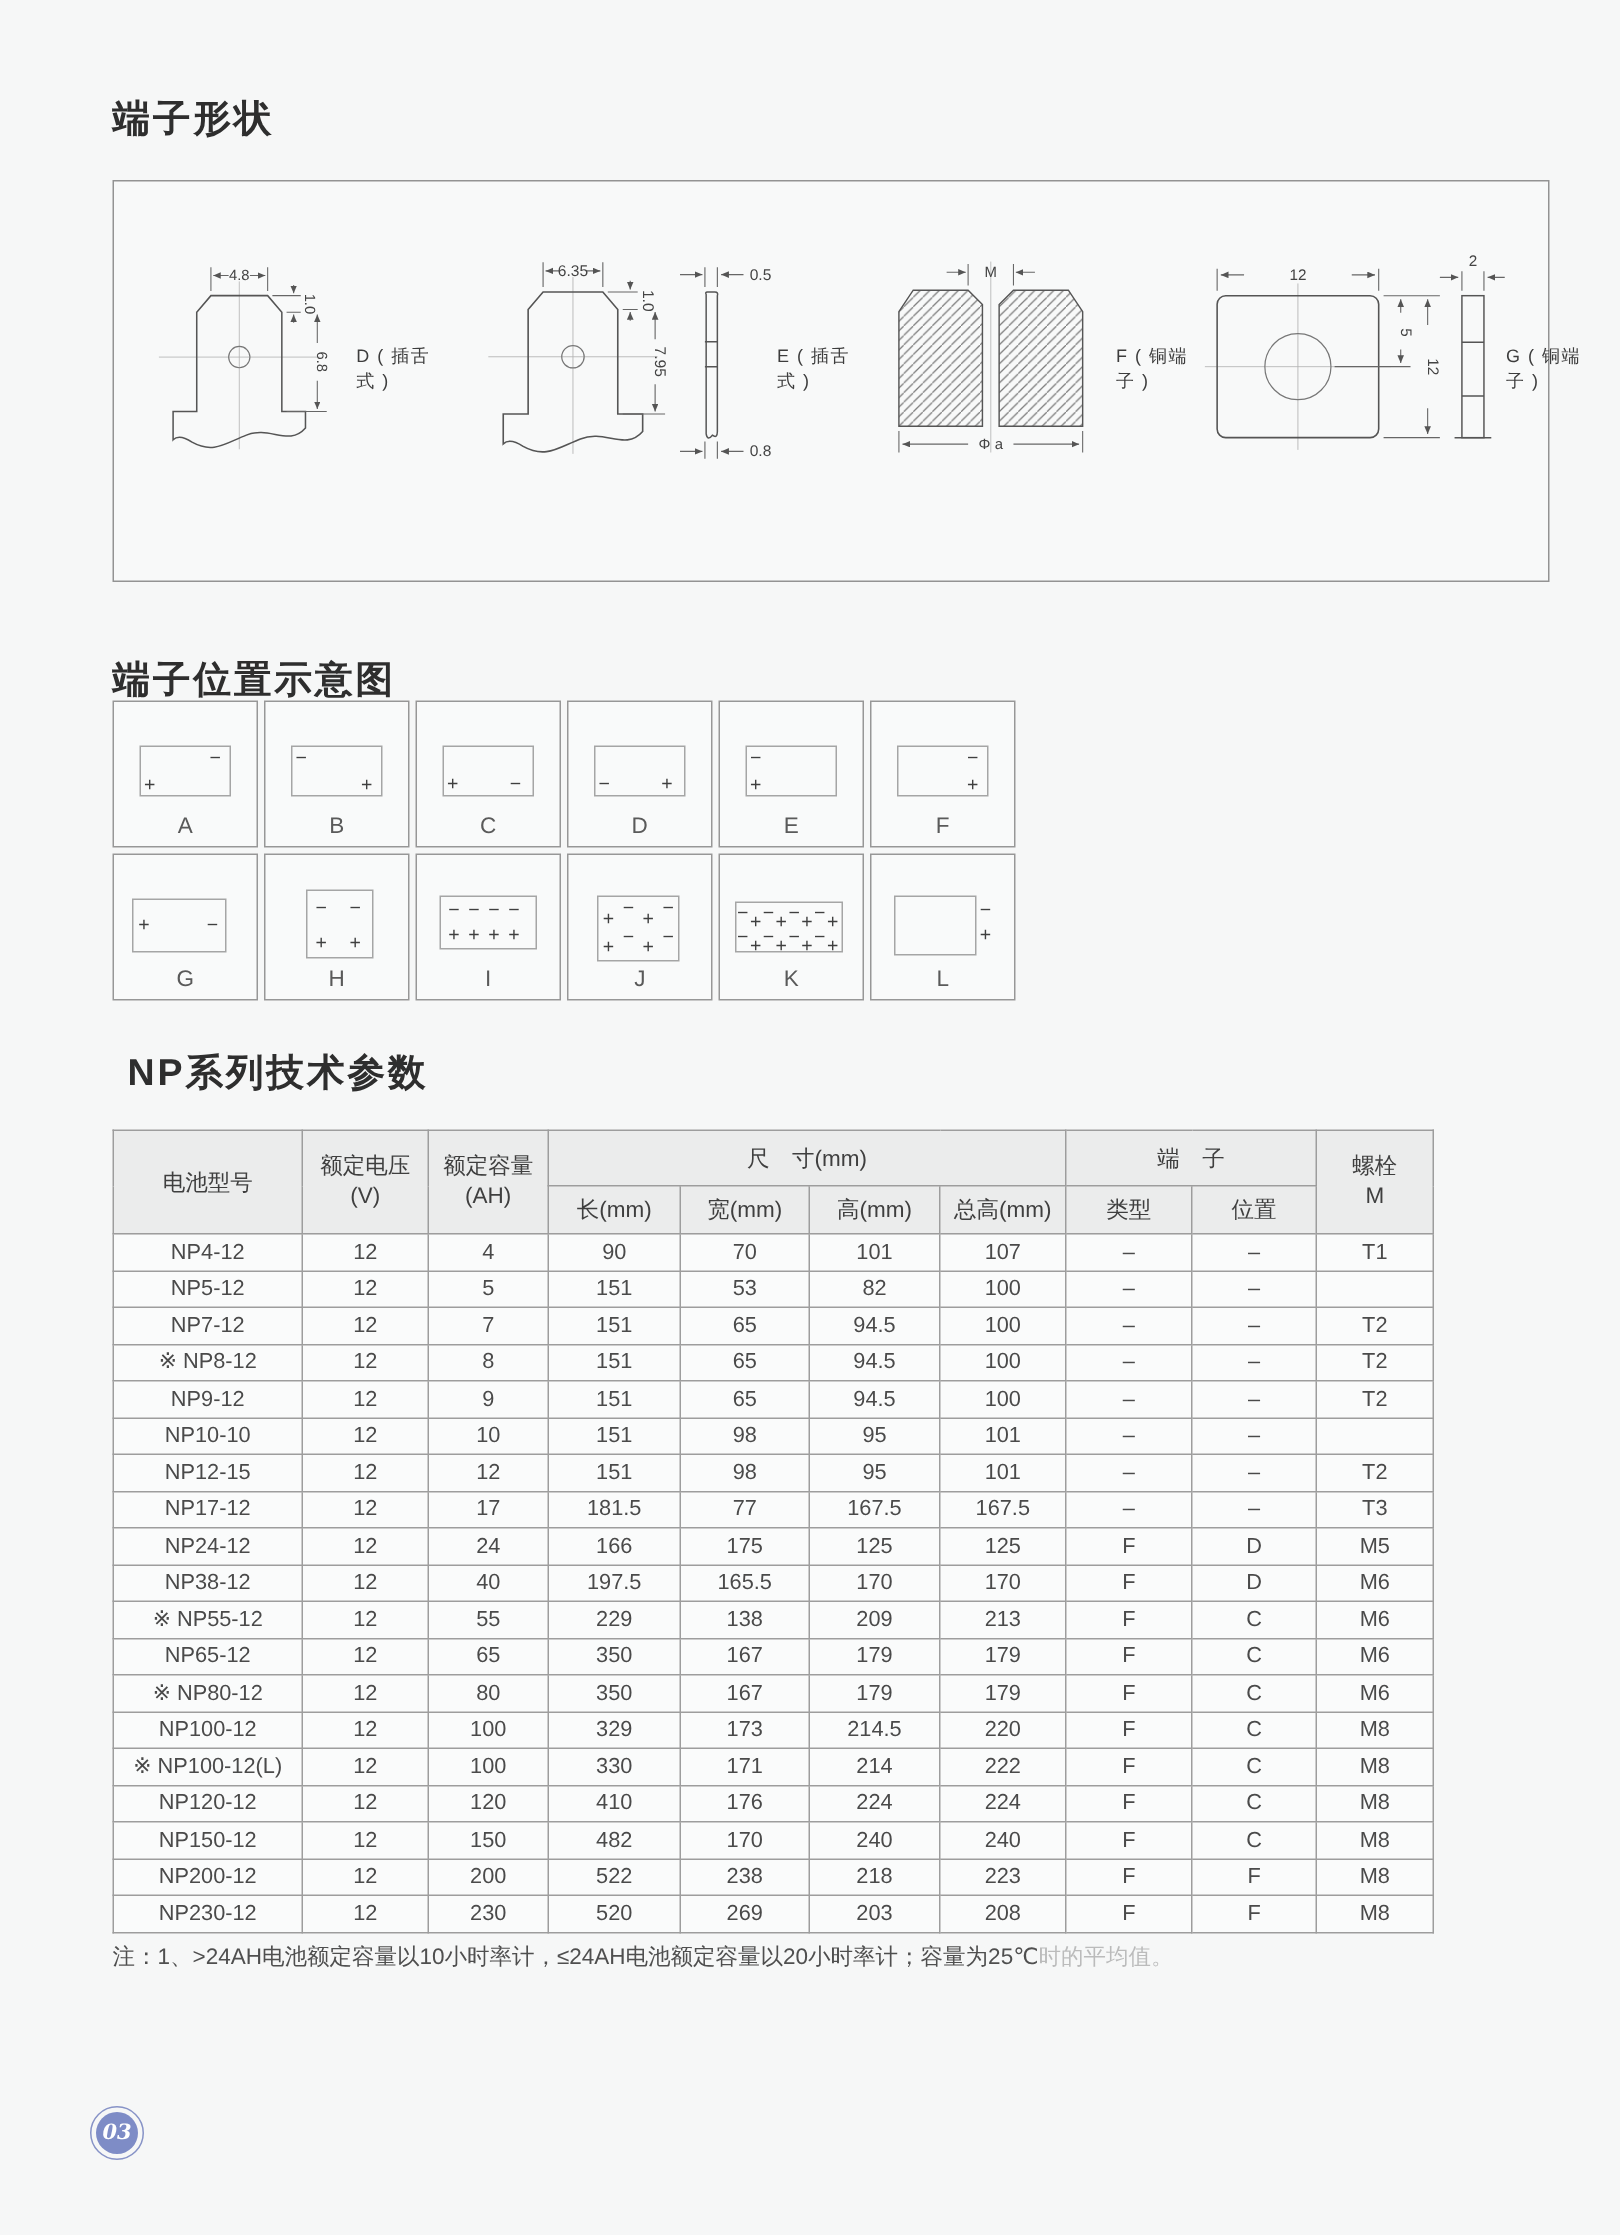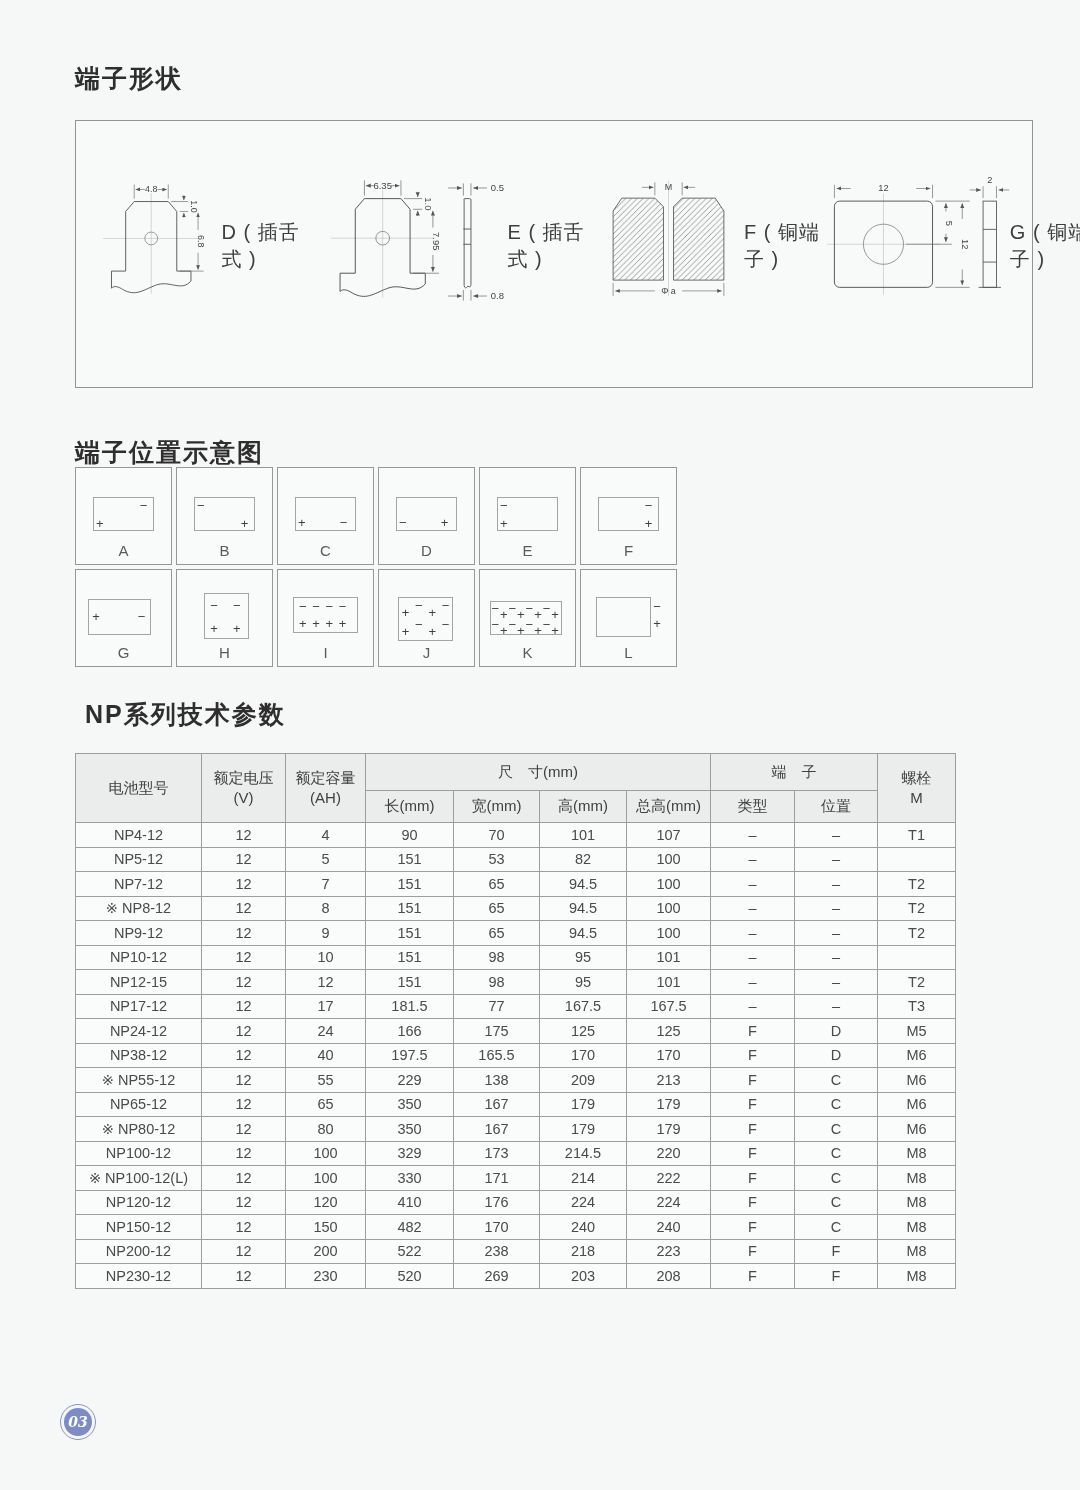--- a/index.html
+++ b/index.html
@@ -15,21 +15,21 @@
   }
   
   .shapes-box{
     position:absolute;left:75px;top:120px;width:958px;height:268px;
     border:1px solid #939393;background:#f8f9f9;
     display:flex;justify-content:space-around;align-items:flex-start;
     padding-top:26px;box-sizing:border-box;
   }
   .diagram{display:flex;align-items:center;}
   .diagram svg{display:block;}
-  .diagram .dlabel{margin-top:8px;font-size:20px;color:#3d3d3d;letter-spacing:1px;}
+  .diagram .dlabel{margin-top:8px;font-size:12px;color:#3d3d3d;letter-spacing:1px;}
   .dim{font-size:12.5px;fill:#444;}
   
   #pos-grid{
     position:absolute;left:75px;top:467px;
     display:grid;grid-template-columns:repeat(6,97px);grid-auto-rows:98px;gap:4px;
   }
   .pcell{position:relative;border:1px solid #979797;background:#f9fafa;}
   .pbox{position:absolute;border:1px solid #a5a5a5;}
   .pmark{
     position:absolute;transform:translate(-50%,-50%);
@@ -432,21 +432,21 @@
         <td>9</td>
         <td>151</td>
         <td>65</td>
         <td>94.5</td>
         <td>100</td>
         <td>–</td>
         <td>–</td>
         <td>T2</td>
       </tr>
       <tr>
-        <td>NP10-12</td>
+        <td>NP10-10</td>
         <td>12</td>
         <td>10</td>
         <td>151</td>
         <td>98</td>
         <td>95</td>
         <td>101</td>
         <td>–</td>
         <td>–</td>
         <td></td>
       </tr>
@@ -603,17 +603,20 @@
         <td>203</td>
         <td>208</td>
         <td>F</td>
         <td>F</td>
         <td>M8</td>
       </tr>
     </tbody>
 </table>
 
 <div class="notes">
+  <div class="note-line">
+    <span>注：1、&gt;24AH电池额定容量以10小时率计，≤24AH电池额定容量以20小时率计；容量为25℃</span><span class="faded">时的平均值。</span>
+  </div>
 </div>
 
 <div class="page-badge">
   <span>03</span>
 </div>
 
 </body></html>

